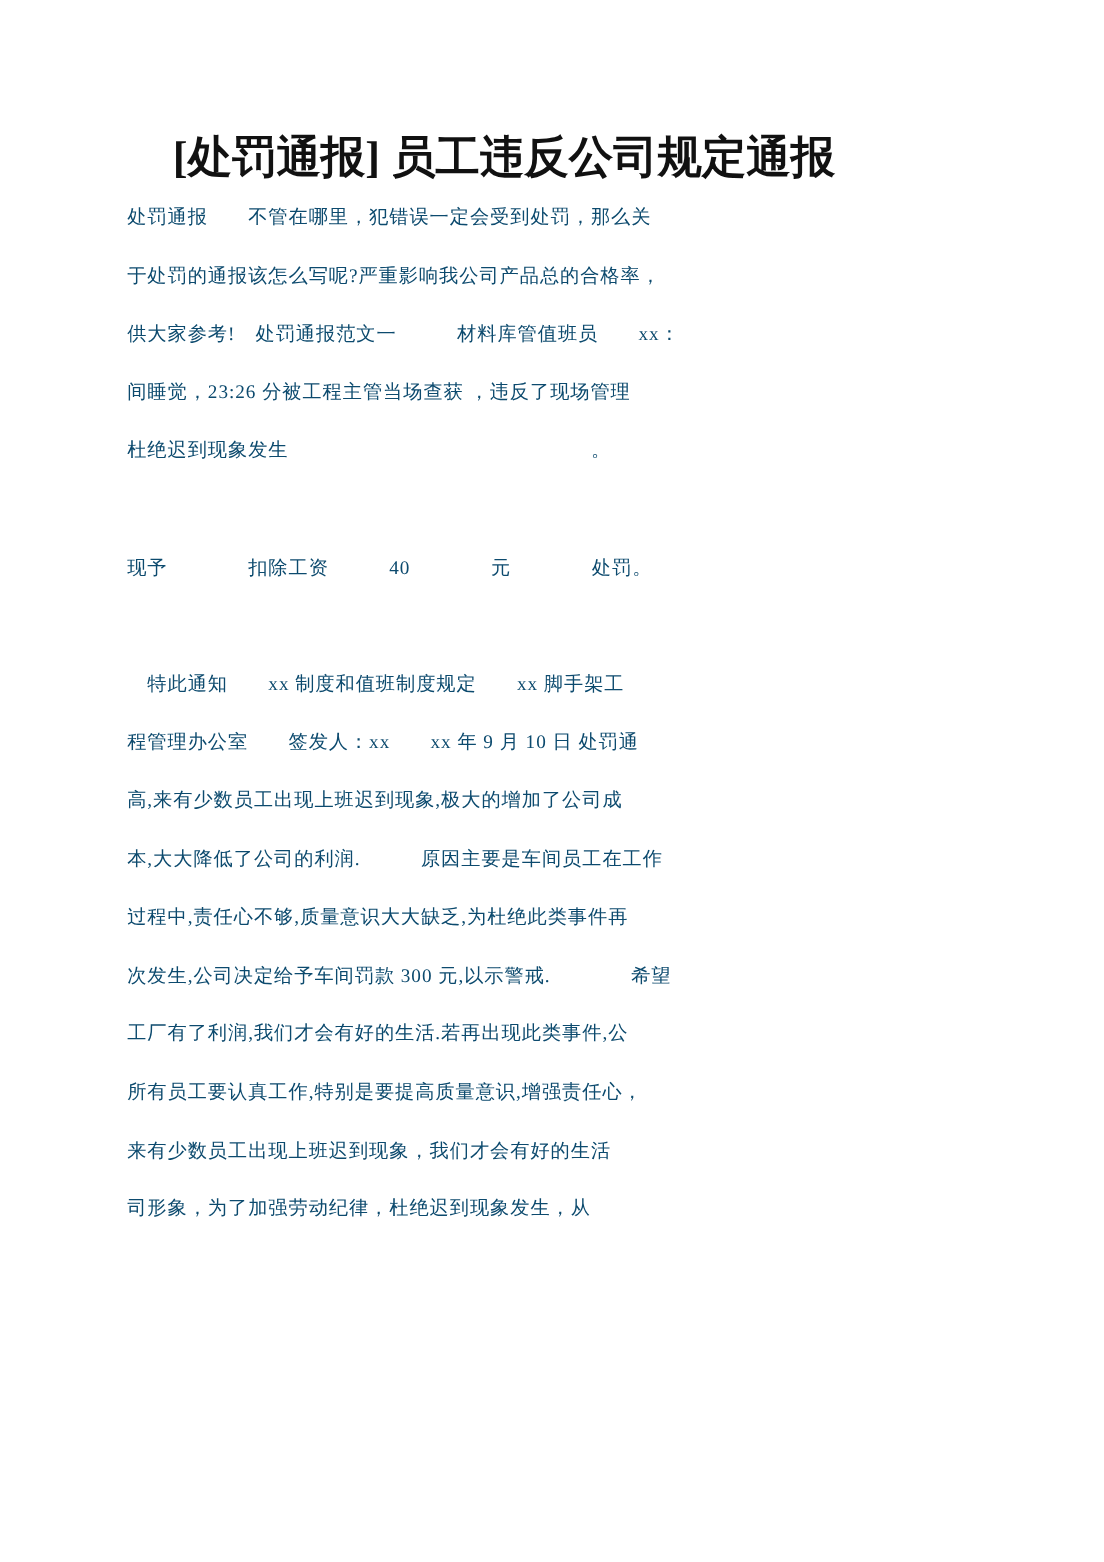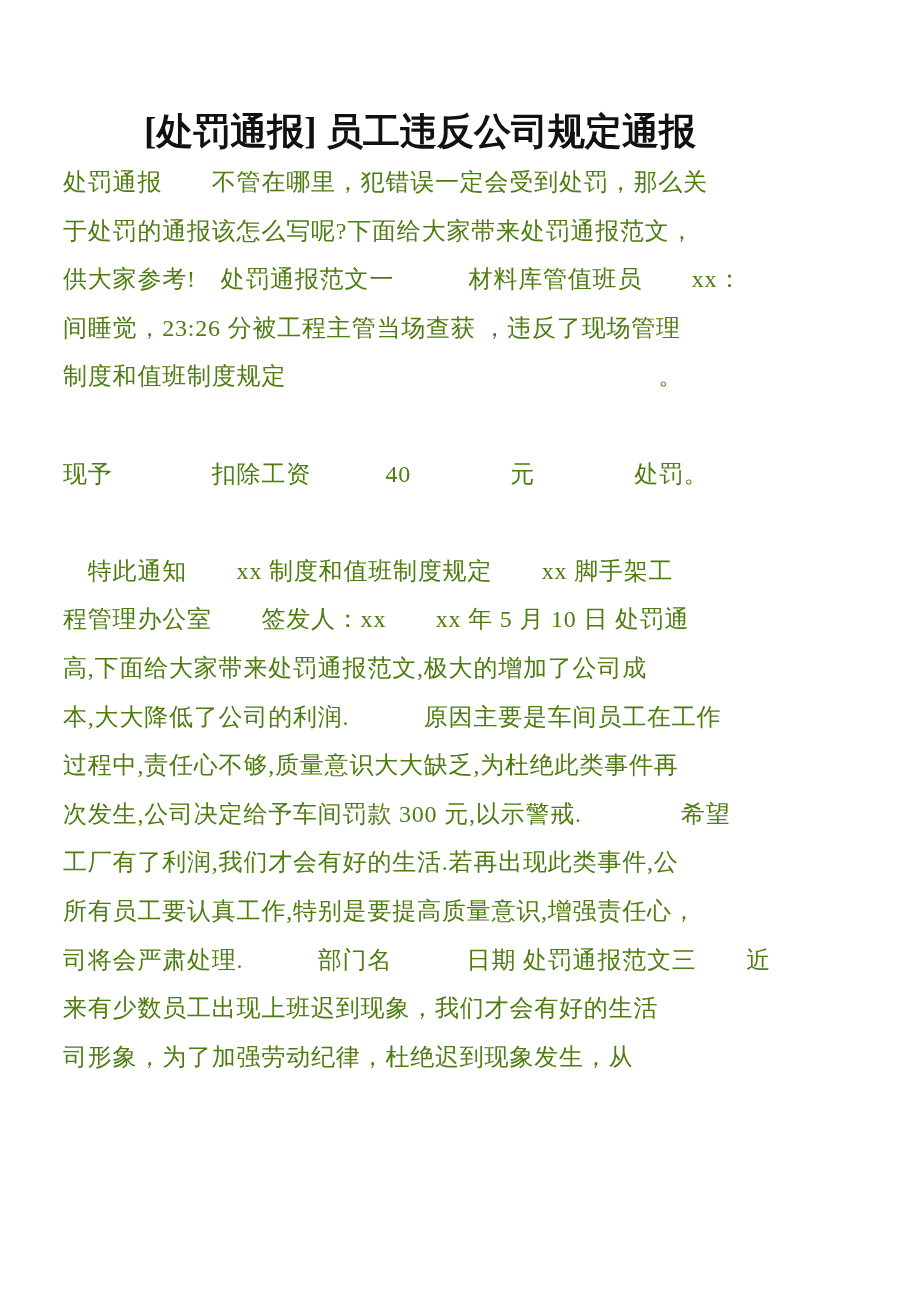--- a/index.html
+++ b/index.html
@@ -22,52 +22,51 @@
     margin: 0;
     padding: 0;
     font-size: 37px;
     font-weight: 700;
     line-height: 52px;
     text-align: center;
     white-space: nowrap;
     color: #111111;
   }
   .content {
-    margin-left: 63px;
+    margin-left: 106px;
     width: 650px;
-    font-size: 24px;
+    font-size: 16px;
     line-height: 48.6px;
     letter-spacing: 0.8px;
-    color: #4d7c0f;
+    color: #0c4a6e;
   }
   .line {
     min-height: 48.6px;
     white-space: nowrap;
     overflow: visible;
   }
 </style>
 </head>
 <body>
 
 <div class="page">
   <h1 class="doc-title">[处罚通报] 员工违反公司规定通报</h1>
   <div class="content">
     <div class="line">处罚通报　　不管在哪里，犯错误一定会受到处罚，那么关</div>
-    <div class="line">于处罚的通报该怎么写呢?下面给大家带来处罚通报范文，</div>
+    <div class="line">于处罚的通报该怎么写呢?严重影响我公司产品总的合格率，</div>
     <div class="line">供大家参考!　处罚通报范文一　　　材料库管值班员　　xx：</div>
     <div class="line">间睡觉，23:26 分被工程主管当场查获 ，违反了现场管理</div>
-    <div class="line">制度和值班制度规定　　　　　　　　　　　　　　　。</div>
+    <div class="line">杜绝迟到现象发生　　　　　　　　　　　　　　　。</div>
     <div class="line"></div>
     <div class="line">现予　　　　扣除工资　　　40　　　　元　　　　处罚。</div>
     <div class="line"></div>
     <div class="line">　特此通知　　xx 制度和值班制度规定　　xx 脚手架工</div>
-    <div class="line">程管理办公室　　签发人：xx　　xx 年 5 月 10 日 处罚通</div>
-    <div class="line">高,下面给大家带来处罚通报范文,极大的增加了公司成</div>
+    <div class="line">程管理办公室　　签发人：xx　　xx 年 9 月 10 日 处罚通</div>
+    <div class="line">高,来有少数员工出现上班迟到现象,极大的增加了公司成</div>
     <div class="line">本,大大降低了公司的利润.　　　原因主要是车间员工在工作</div>
     <div class="line">过程中,责任心不够,质量意识大大缺乏,为杜绝此类事件再</div>
     <div class="line">次发生,公司决定给予车间罚款 300 元,以示警戒.　　　　希望</div>
     <div class="line">工厂有了利润,我们才会有好的生活.若再出现此类事件,公</div>
     <div class="line">所有员工要认真工作,特别是要提高质量意识,增强责任心，</div>
-    <div class="line">司将会严肃处理.　　　部门名　　　日期 处罚通报范文三　　近</div>
     <div class="line">来有少数员工出现上班迟到现象，我们才会有好的生活</div>
     <div class="line">司形象，为了加强劳动纪律，杜绝迟到现象发生，从</div>
   </div>
 </div>
 
 </body></html>

